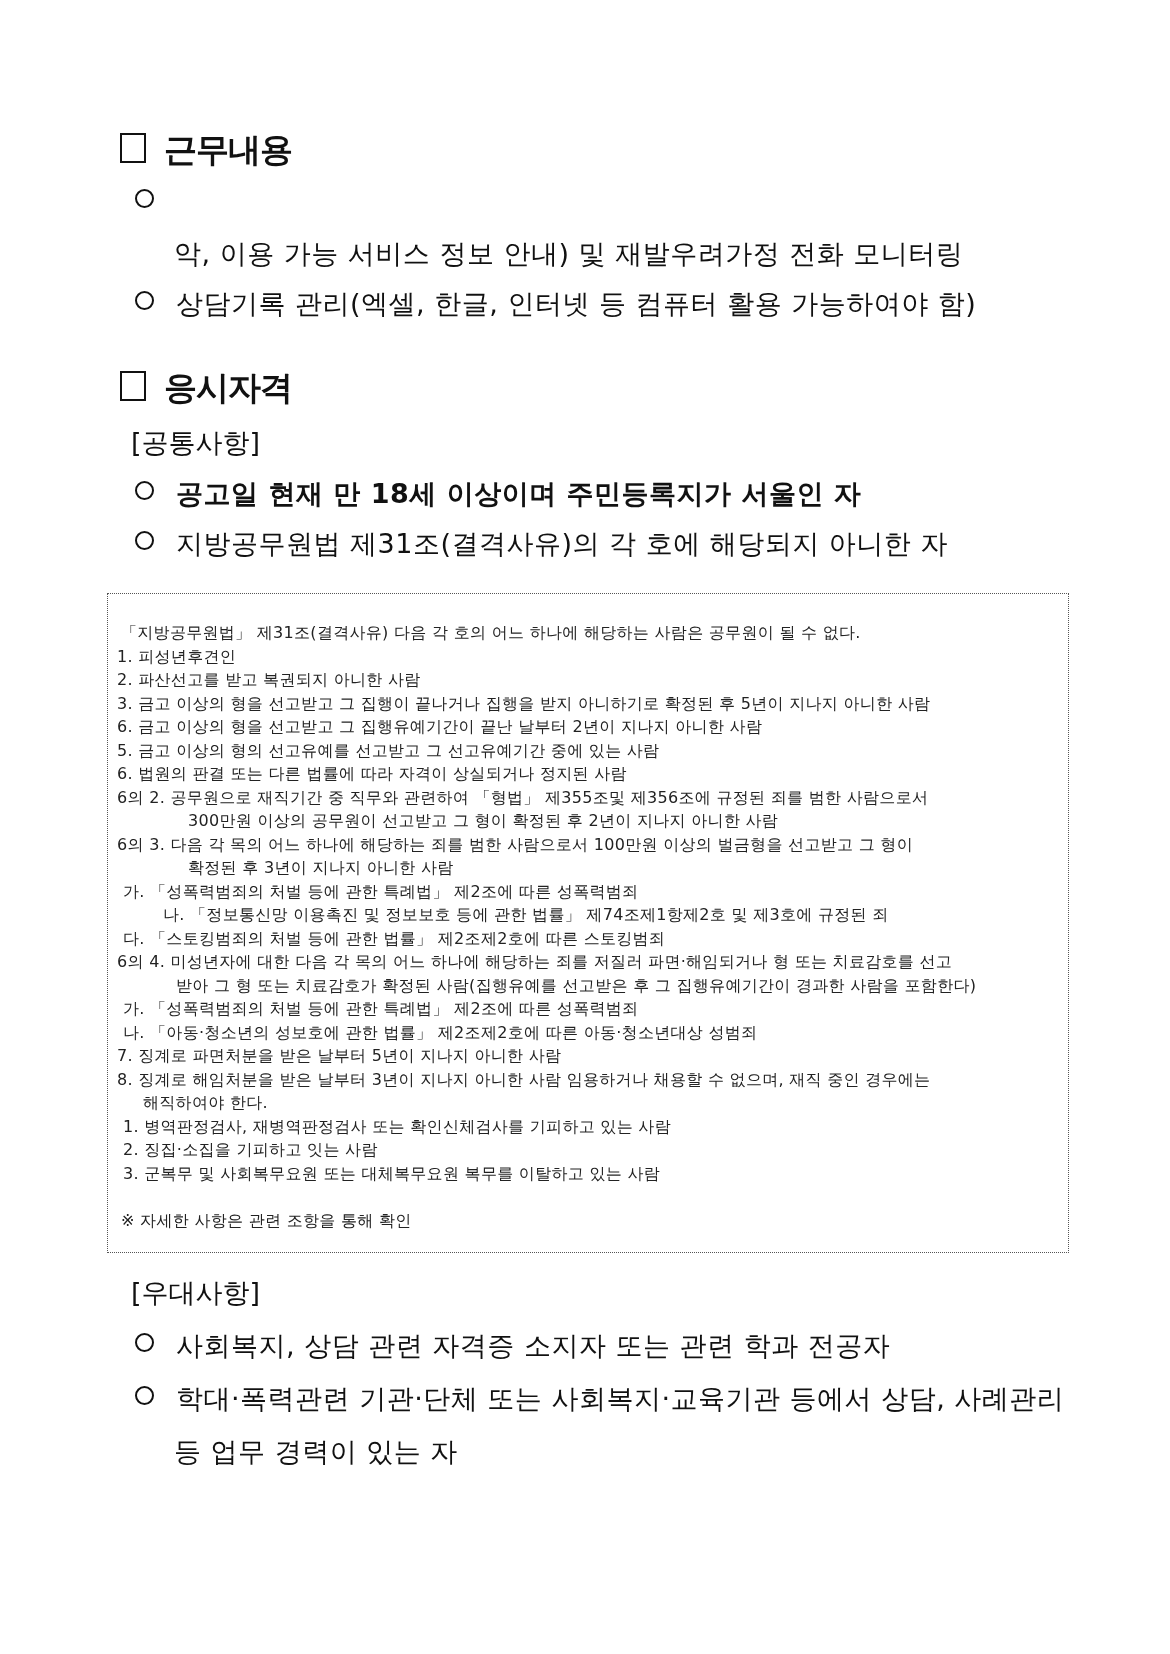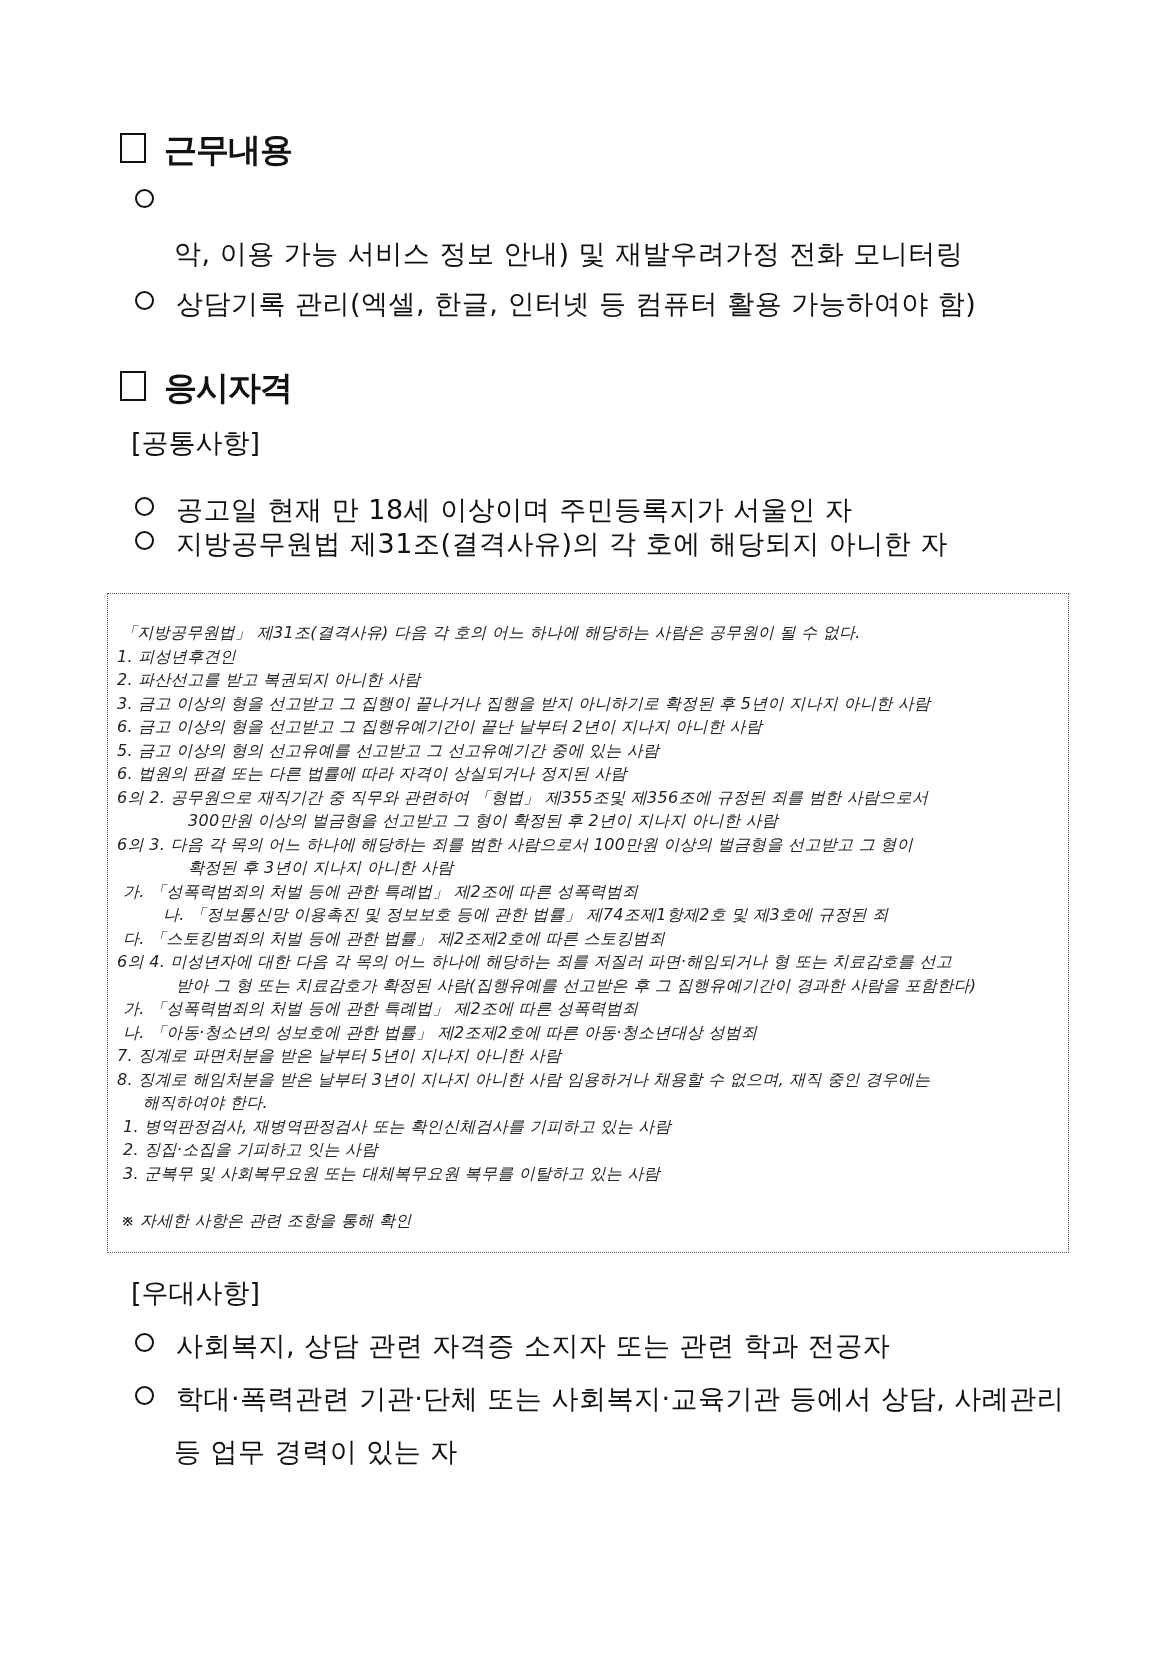--- a/index.html
+++ b/index.html
@@ -9,21 +9,21 @@
   .heading { font-size: 33px; font-weight: bold; letter-spacing: -1px; }
   .heading .box { display: inline-block; width: 22px; height: 26px; border: 2px solid #111;
                   vertical-align: -2px; margin-right: 18px; }
   .bullet { font-size: 27px; letter-spacing: 0.5px; }
   .bullet .mark { display: inline-block; width: 15px; height: 15px; border: 2.5px solid #111;
                   border-radius: 50%; margin-right: 22px; vertical-align: 3px; }
   .sub { font-size: 27px; }
   .legal-box { position: absolute; left: 107px; top: 593px; width: 962px; height: 660px;
                border: 1px dotted #555; box-sizing: border-box; }
   .legal { position: absolute; font-size: 16px; line-height: 23.5px; color: #222;
-           white-space: nowrap; letter-spacing: 0.3px; font-style: italic; }
+           white-space: nowrap; letter-spacing: 0.3px; }
 </style>
 </head>
 <body>
 
 <div class="abs heading" style="left:120px; top:128px;">
   <span class="box"></span><span>근무내용</span>
 </div>
 
 <div class="abs bullet" style="left:135px; top:186px;">
   <span class="mark"></span>
@@ -34,38 +34,38 @@
 <div class="abs bullet" style="left:135px; top:286px;">
   <span class="mark"></span><span>상담기록 관리(엑셀, 한글, 인터넷 등 컴퓨터 활용 가능하여야 함)</span>
 </div>
 
 <div class="abs heading" style="left:120px; top:366px;">
   <span class="box"></span><span>응시자격</span>
 </div>
 
 <div class="abs sub" style="left:131px; top:425px;">[공통사항]</div>
 
-<div class="abs bullet" style="left:135px; top:492px;">
+<div class="abs bullet" style="left:135px; top:476px;font-weight:bold;">
   <span class="mark"></span><span>공고일 현재 만 18세 이상이며 주민등록지가 서울인 자</span>
 </div>
 <div class="abs bullet" style="left:135px; top:526px;">
   <span class="mark"></span><span>지방공무원법 제31조(결격사유)의 각 호에 해당되지 아니한 자</span>
 </div>
 
 <div class="legal-box"></div>
 
 <div class="legal" style="left:121px; top:621px;">「지방공무원법」 제31조(결격사유) 다음 각 호의 어느 하나에 해당하는 사람은 공무원이 될 수 없다.</div>
 <div class="legal" style="left:117px; top:645px;">1. 피성년후견인</div>
 <div class="legal" style="left:117px; top:668px;">2. 파산선고를 받고 복권되지 아니한 사람</div>
 <div class="legal" style="left:117px; top:692px;">3. 금고 이상의 형을 선고받고 그 집행이 끝나거나 집행을 받지 아니하기로 확정된 후 5년이 지나지 아니한 사람</div>
 <div class="legal" style="left:117px; top:715px;">6. 금고 이상의 형을 선고받고 그 집행유예기간이 끝난 날부터 2년이 지나지 아니한 사람</div>
 <div class="legal" style="left:117px; top:739px;text-align:center;">5. 금고 이상의 형의 선고유예를 선고받고 그 선고유예기간 중에 있는 사람</div>
 <div class="legal" style="left:117px; top:762px;">6. 법원의 판결 또는 다른 법률에 따라 자격이 상실되거나 정지된 사람</div>
 <div class="legal" style="left:117px; top:786px;">6의 2. 공무원으로 재직기간 중 직무와 관련하여 「형법」 제355조및 제356조에 규정된 죄를 범한 사람으로서</div>
-<div class="legal" style="left:188px; top:809px;">300만원 이상의 벌금형을 선고받고 그 형이 확정된 후 2년이 지나지 아니한 사람</div>
+<div class="legal" style="left:188px; top:809px;">300만원 이상의 공무원이 선고받고 그 형이 확정된 후 2년이 지나지 아니한 사람</div>
 <div class="legal" style="left:117px; top:833px;">6의 3. 다음 각 목의 어느 하나에 해당하는 죄를 범한 사람으로서 100만원 이상의 벌금형을 선고받고 그 형이</div>
 <div class="legal" style="left:188px; top:856px;">확정된 후 3년이 지나지 아니한 사람</div>
 <div class="legal" style="left:123px; top:880px;">가. 「성폭력범죄의 처벌 등에 관한 특례법」 제2조에 따른 성폭력범죄</div>
 <div class="legal" style="left:123px; top:903px;margin-left:40px;">나. 「정보통신망 이용촉진 및 정보보호 등에 관한 법률」 제74조제1항제2호 및 제3호에 규정된 죄</div>
 <div class="legal" style="left:123px; top:927px;text-align:center;">다. 「스토킹범죄의 처벌 등에 관한 법률」 제2조제2호에 따른 스토킹범죄</div>
 <div class="legal" style="left:117px; top:950px;">6의 4. 미성년자에 대한 다음 각 목의 어느 하나에 해당하는 죄를 저질러 파면·해임되거나 형 또는 치료감호를 선고</div>
 <div class="legal" style="left:176px; top:974px;">받아 그 형 또는 치료감호가 확정된 사람(집행유예를 선고받은 후 그 집행유예기간이 경과한 사람을 포함한다)</div>
 <div class="legal" style="left:123px; top:997px;">가. 「성폭력범죄의 처벌 등에 관한 특례법」 제2조에 따른 성폭력범죄</div>
 <div class="legal" style="left:123px; top:1021px;">나. 「아동·청소년의 성보호에 관한 법률」 제2조제2호에 따른 아동·청소년대상 성범죄</div>
 <div class="legal" style="left:117px; top:1044px;">7. 징계로 파면처분을 받은 날부터 5년이 지나지 아니한 사람</div>

